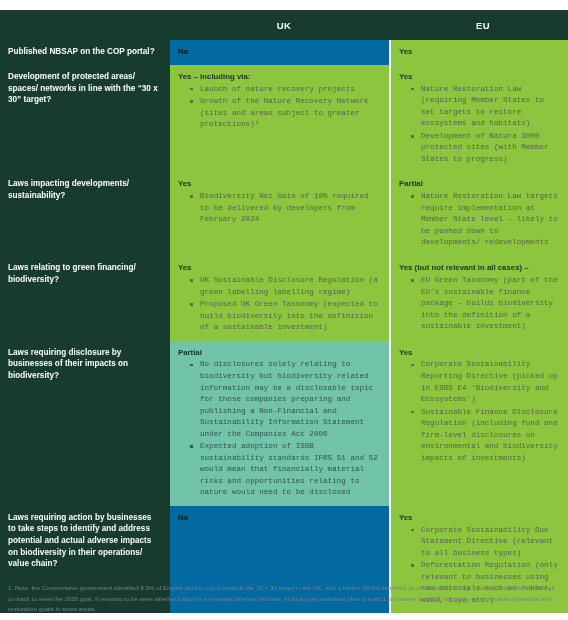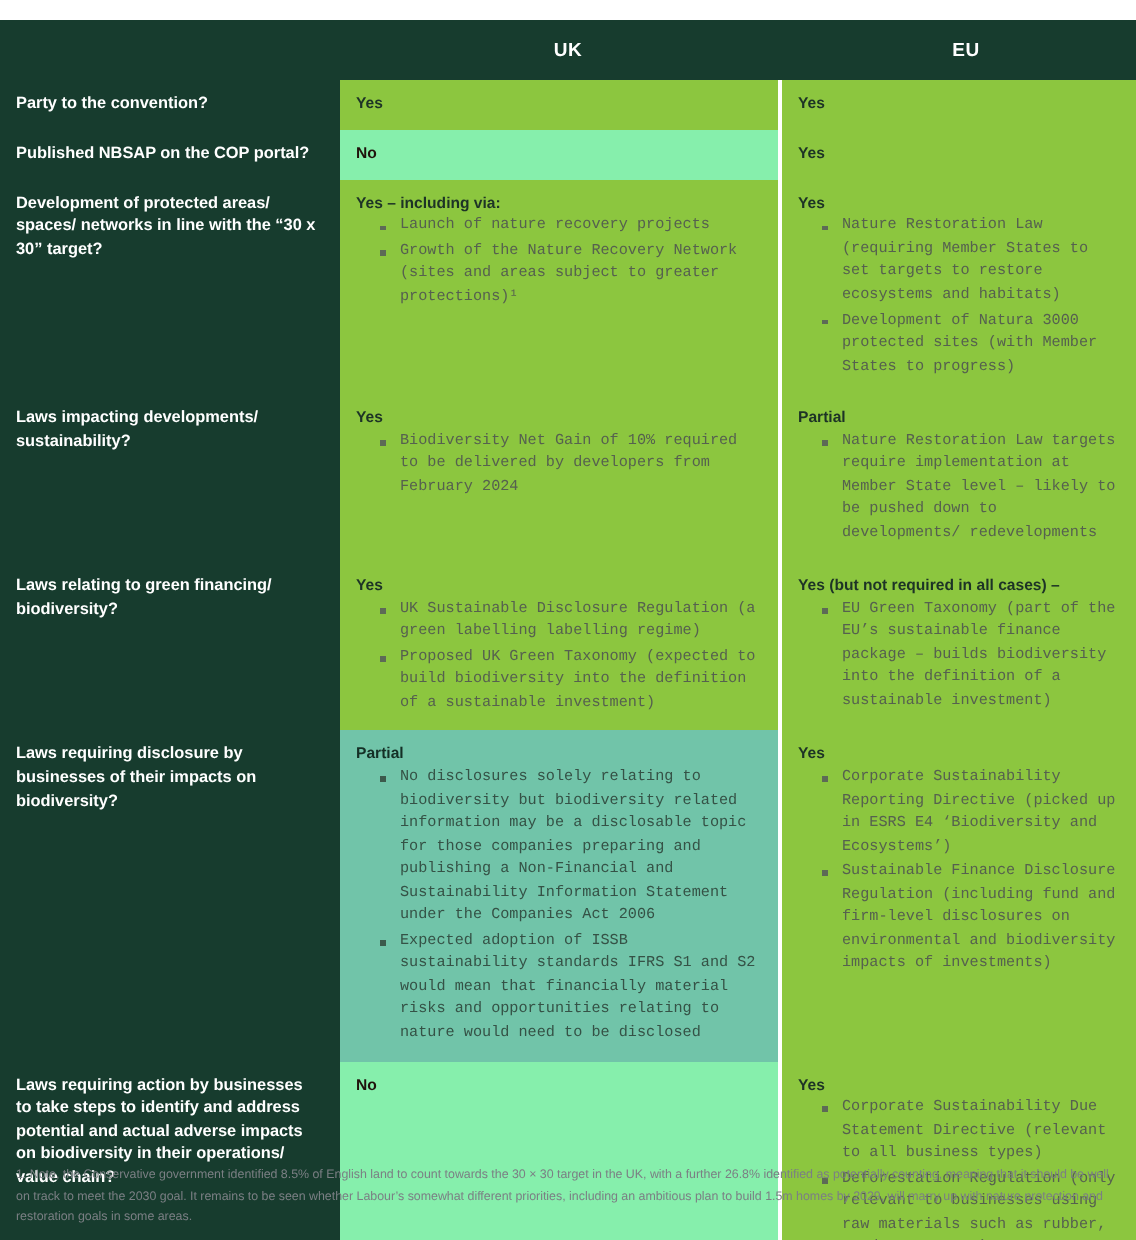--- a/index.html
+++ b/index.html
@@ -71,21 +71,21 @@
     display: block;
   }
 
   
   .vcell {
     border-bottom: 2px solid #ffffff;
     position: relative;
   }
   .vcell.sep { border-right: 2px solid #ffffff; }
   .green  { background: #8cc63f; }
-  .orange { background: #86efac; }
+  .orange { background: #0369a1; }
   .teal   { background: #71c4a9; }
 
   .vbody {
     padding: 6px 8px 6px 8px;
     font-size: 7.6px;
     line-height: 1.5;
     color: #3e4a3f;
   }
   .vhead {
     font-weight: bold;
@@ -153,35 +153,20 @@
         <th class="hdr-cell">
           <span class="hdr-txt">UK</span>
         </th>
         <th class="hdr-cell">
           <span class="hdr-txt">EU</span>
         </th>
       </tr>
     </thead>
     <tbody>
 
-      <tr style="height:20px">
-        <td class="qcell">
-          <span class="qtxt">Party to the convention?</span>
-        </td>
-        <td class="vcell sep green">
-          <div class="vbody">
-            <span class="vhead">Yes</span>
-          </div>
-        </td>
-        <td class="vcell green">
-          <div class="vbody">
-            <span class="vhead">Yes</span>
-          </div>
-        </td>
-      </tr>
 
       <tr style="height:25px">
         <td class="qcell">
           <span class="qtxt">Published NBSAP on the COP portal?</span>
         </td>
         <td class="vcell sep orange">
           <div class="vbody">
             <span class="vhead">No</span>
           </div>
         </td>
@@ -246,21 +231,21 @@
           <div class="vbody">
             <span class="vhead">Yes</span>
             <ul class="bullets">
               <li>UK Sustainable Disclosure Regulation (a green labelling labelling regime)</li>
               <li>Proposed UK Green Taxonomy (expected to build biodiversity into the definition of a sustainable investment)</li>
             </ul>
           </div>
         </td>
         <td class="vcell green">
           <div class="vbody">
-            <span class="vhead">Yes (but not required in all cases) –</span>
+            <span class="vhead">Yes (but not relevant in all cases) –</span>
             <ul class="bullets">
               <li>EU Green Taxonomy (part of the EU’s sustainable finance package – builds biodiversity into the definition of a sustainable investment)</li>
             </ul>
           </div>
         </td>
       </tr>
 
       <tr style="height:125px">
         <td class="qcell">
           <span class="qtxt">Laws requiring disclosure by businesses of their impacts on biodiversity?</span>

